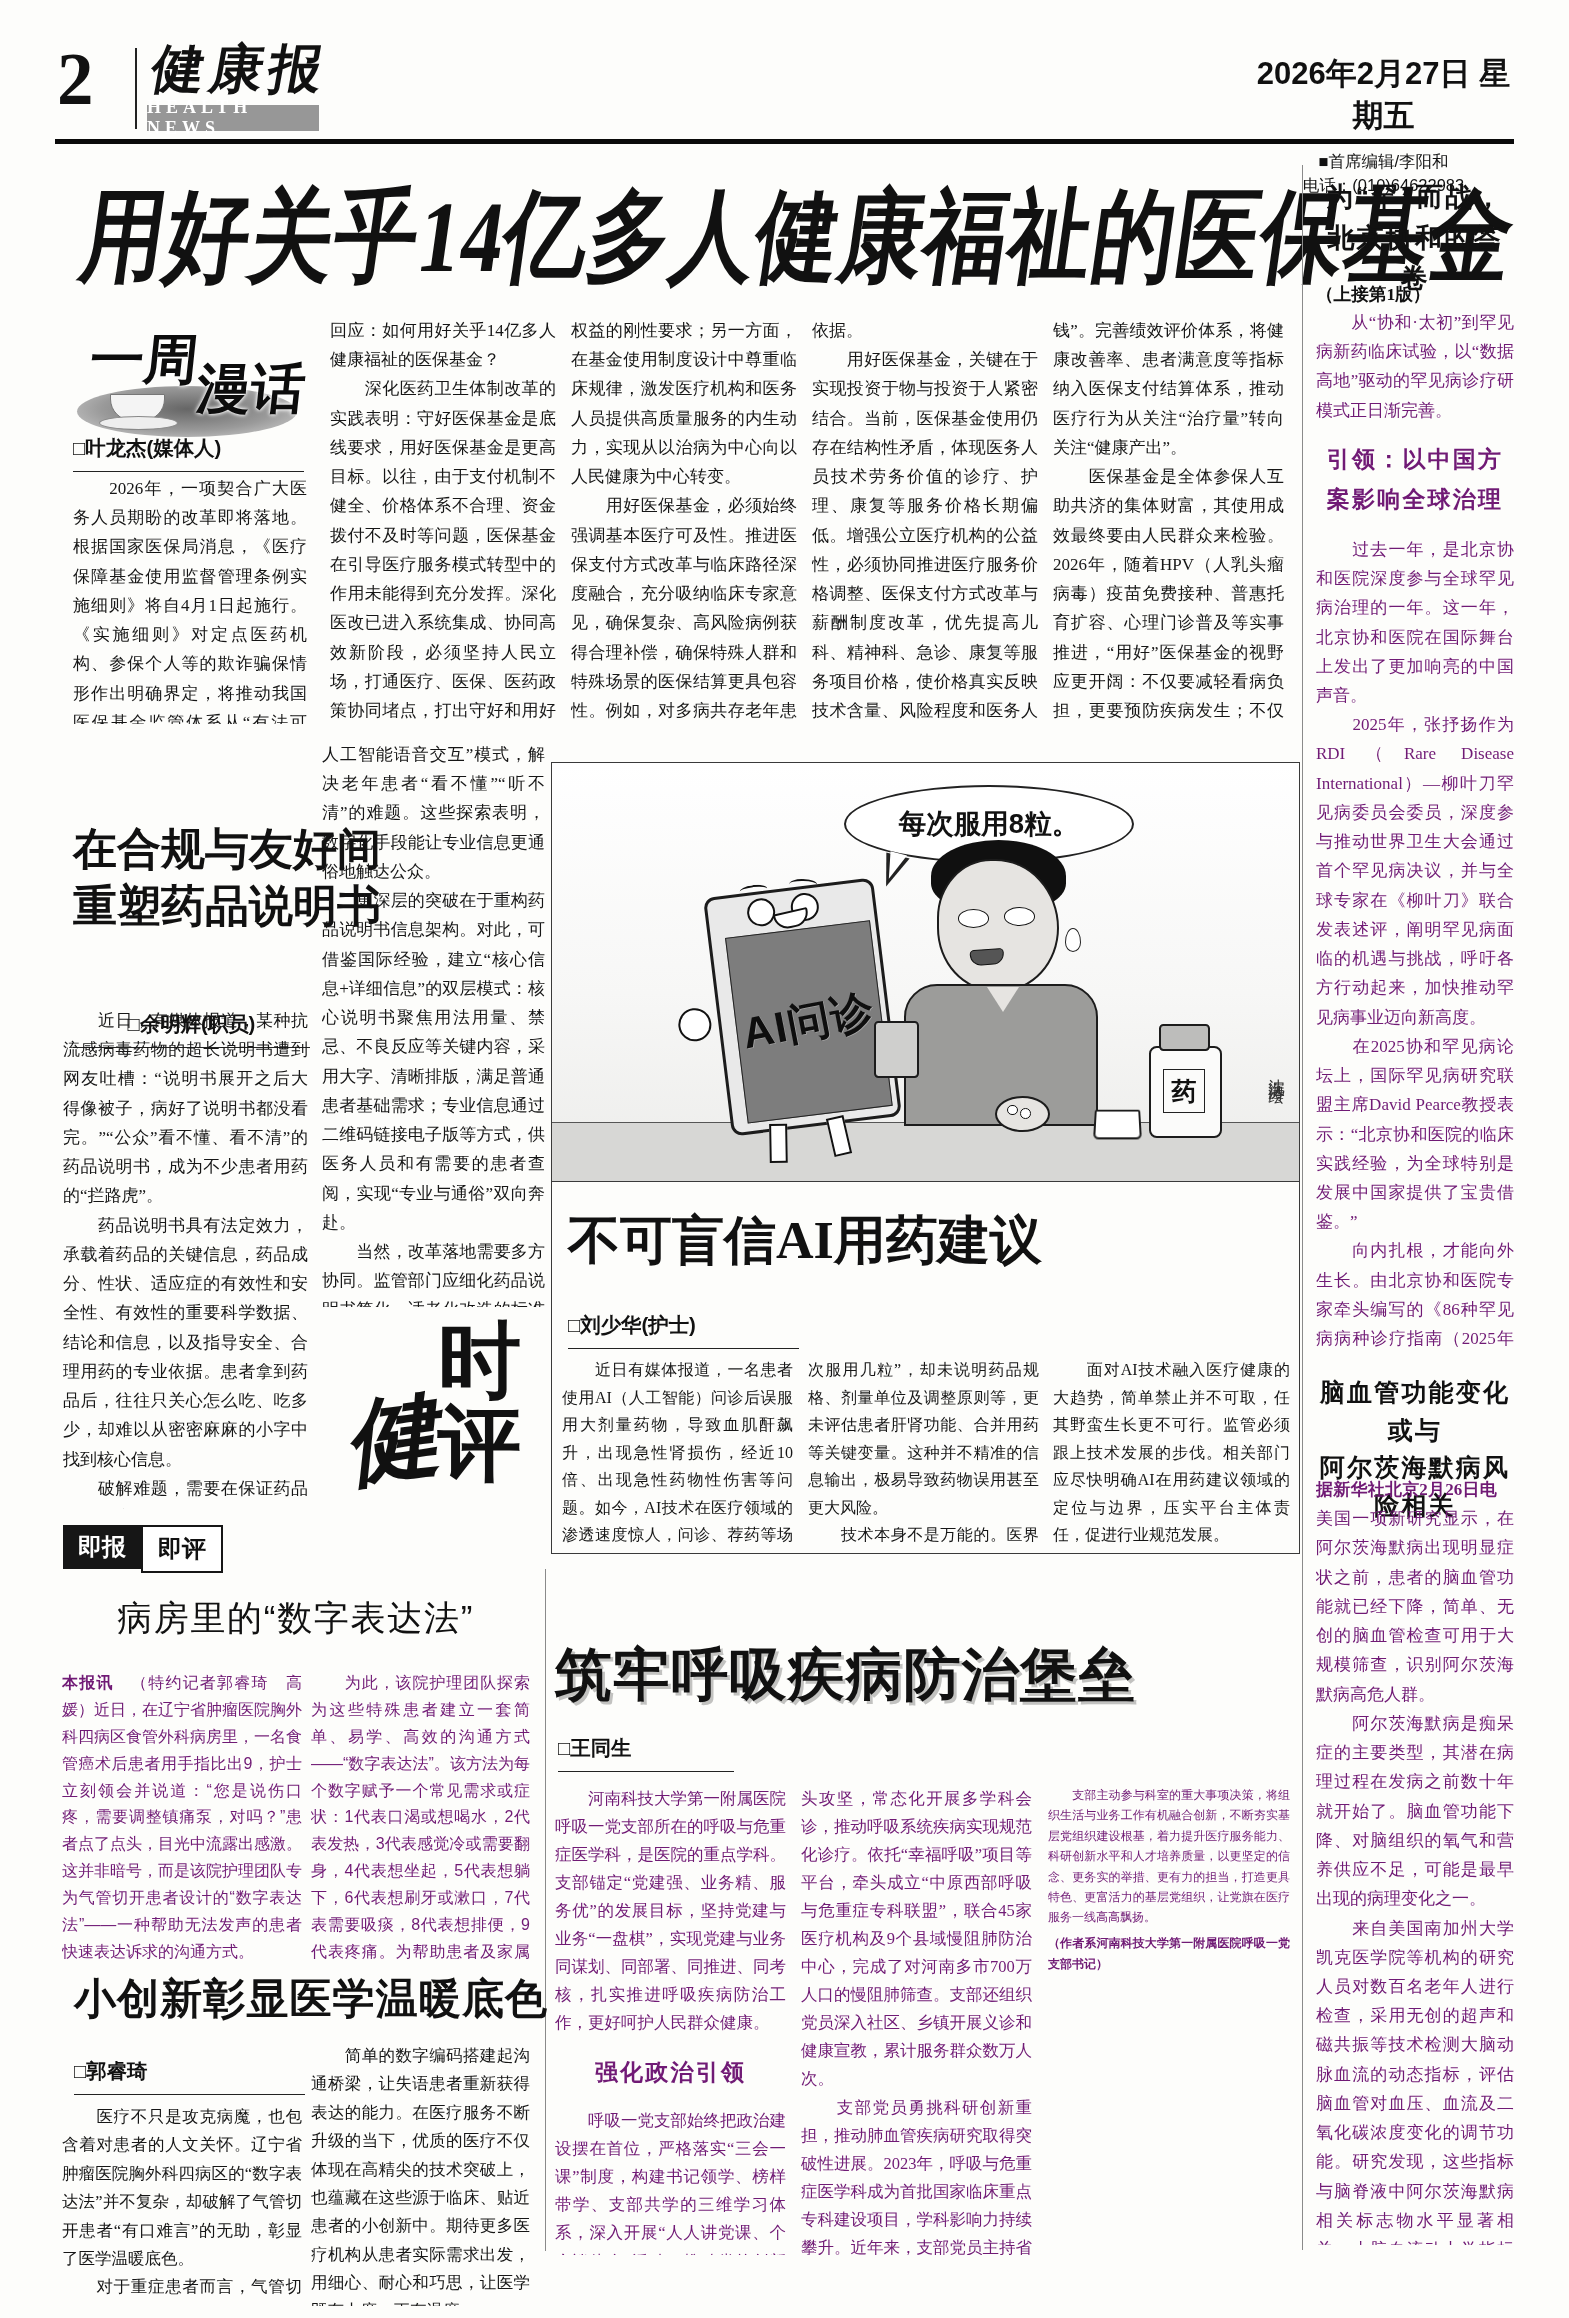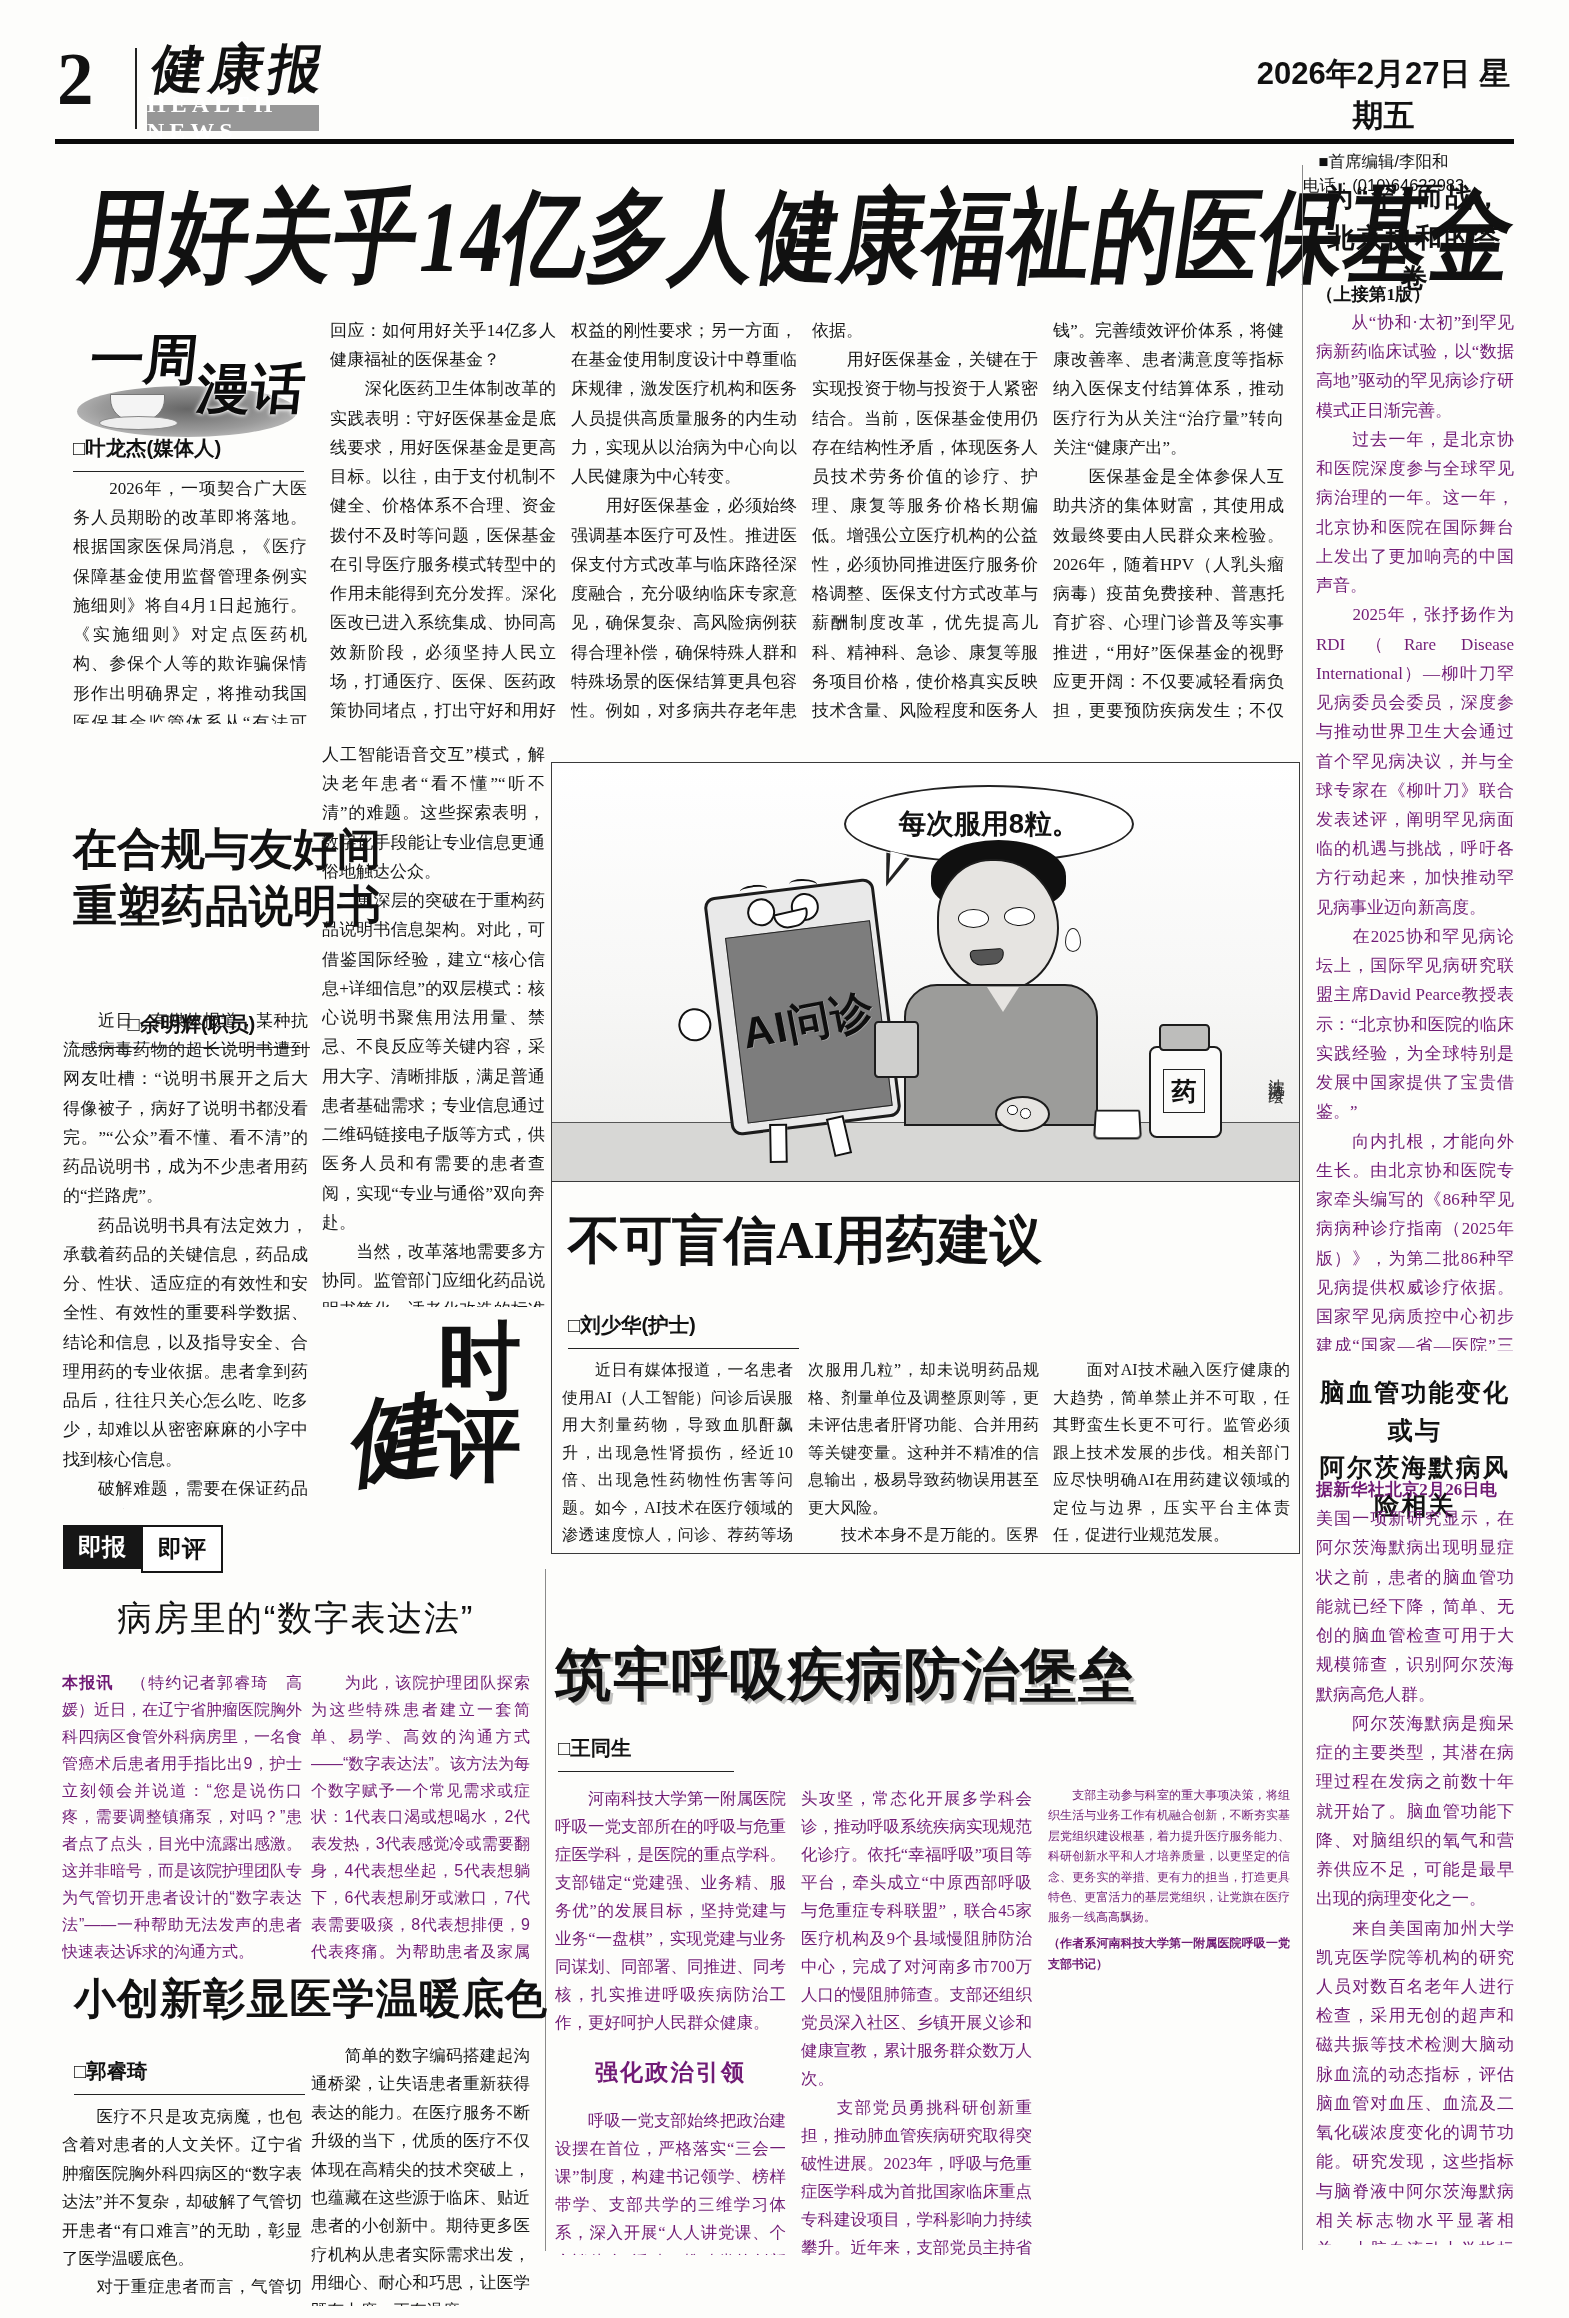--- a/index.html
+++ b/index.html
@@ -12,21 +12,21 @@
            overflow:hidden;color:#161616;}
   .seg-p{margin:0;text-align:justify;}
   .seg-h{margin:15.4px 0;text-align:center;font-family:"Liberation Sans","DejaVu Sans",sans-serif;
          font-weight:700;font-size:23px;letter-spacing:2.2px;}
   .seg-credit{margin:5.5px 0 0;text-align:justify;font-weight:700;}
   .segcol{font-size:17px;line-height:1.72;overflow:hidden;color:#701a75;}
   .segcol b{font-weight:700;}
   
   .pagenum{font-size:73px;font-weight:700;line-height:1;}
   .masthead{font-size:53px;font-weight:700;transform:skewX(-10deg);letter-spacing:5.5px;}
-  .masthead-en{background:#979797;color:#fff;font-weight:700;font-size:24px;letter-spacing:5px;
+  .masthead-en{background:#979797;color:#fff;font-weight:700;font-size:18px;letter-spacing:5px;
                display:flex;align-items:center;justify-content:center;}
   .section-title{font-size:63px;font-weight:700;letter-spacing:8.8px;}
   .hdr-right{width:261px;text-align:center;}
   .hdr-date{font-size:31px;font-weight:700;font-family:"Liberation Sans","DejaVu Sans",sans-serif;}
   .hdr-rule{height:1.7px;background:#111;margin:5.5px 0 4.4px;}
   .hdr-small{font-size:16.5px;font-family:"Liberation Sans","DejaVu Sans",sans-serif;line-height:1.5;}
   .thickrule{background:#0a0a0a;}
   
   .headline{font-size:83px;font-weight:700;white-space:nowrap;
             transform:skewX(-8deg) scaleY(1.22);transform-origin:left bottom;letter-spacing:1.1px;}
@@ -168,20 +168,21 @@
 　　医保基金是全体参保人互助共济的集体财富，其使用成效最终要由人民群众来检验。2026年，随着HPV（人乳头瘤病毒）疫苗免费接种、普惠托育扩容、心理门诊普及等实事推进，“用好”医保基金的视野应更开阔：不仅要减轻看病负担，更要预防疾病发生；不仅要治疗个体疾病，更要提升群体健康水平。为此，应探索将部分医保结余资金用于公共卫生项目。这些投入能显著减少未来医疗支出，实现“花小钱、省大钱、护健康”的多重效益。
 　　《实施细则》的施行，将为守好医保基金提供制度保障；而深化医改的持续推进，则为用好医保基金指明方向。唯有坚持人民至上、生命至上，才能让每一分“救命钱”都成为守护生命、促进公平、支撑中国式现代化的健康底座。</div>
 
   <div class="abs vline" style="left:1302px;top:165px;height:2085px;"></div>
 
   <div class="abs side-title" style="left:1316px;top:177px;width:198px;">为“罕”而战，
 北京协和的答卷</div>
   <div class="abs" style="left:1316px;top:282px;width:198px;font-size:17.6px;font-weight:700;">（上接第1版）</div>
   <div class="abs segcol" style="left:1316px;top:308px;width:198px;height:1043px;">
       <p class="seg-p">　　从“协和·太初”到罕见病新药临床试验，以“数据高地”驱动的罕见病诊疗研模式正日渐完善。</p>
+      <h4 class="seg-h">引领：以中国方案影响全球治理</h4>
       <p class="seg-p">　　过去一年，是北京协和医院深度参与全球罕见病治理的一年。这一年，北京协和医院在国际舞台上发出了更加响亮的中国声音。</p>
       <p class="seg-p">　　2025年，张抒扬作为RDI（Rare Disease International）—柳叶刀罕见病委员会委员，深度参与推动世界卫生大会通过首个罕见病决议，并与全球专家在《柳叶刀》联合发表述评，阐明罕见病面临的机遇与挑战，呼吁各方行动起来，加快推动罕见病事业迈向新高度。</p>
       <p class="seg-p">　　在2025协和罕见病论坛上，国际罕见病研究联盟主席David Pearce教授表示：“北京协和医院的临床实践经验，为全球特别是发展中国家提供了宝贵借鉴。”</p>
       <p class="seg-p">　　向内扎根，才能向外生长。由北京协和医院专家牵头编写的《86种罕见病病种诊疗指南（2025年版）》，为第二批86种罕见病提供权威诊疗依据。国家罕见病质控中心初步建成“国家—省—医院”三级质控网络，将罕见病管理纳入国家医疗质量大局，这是“持续推进医疗卫生强基工程”在罕见病领域的具体实践。</p>
     </div>
 
   <div class="abs side-title" style="left:1316px;top:1374px;width:198px;font-size:25px;">脑血管功能变化或与
 阿尔茨海默病风险相关</div>
   <div class="abs segcol" style="left:1316px;top:1475px;width:198px;height:770px;">
       <p class="seg-p"><b>据新华社北京2月26日电</b>　美国一项新研究显示，在阿尔茨海默病出现明显症状之前，患者的脑血管功能就已经下降，简单、无创的脑血管检查可用于大规模筛查，识别阿尔茨海默病高危人群。</p>

